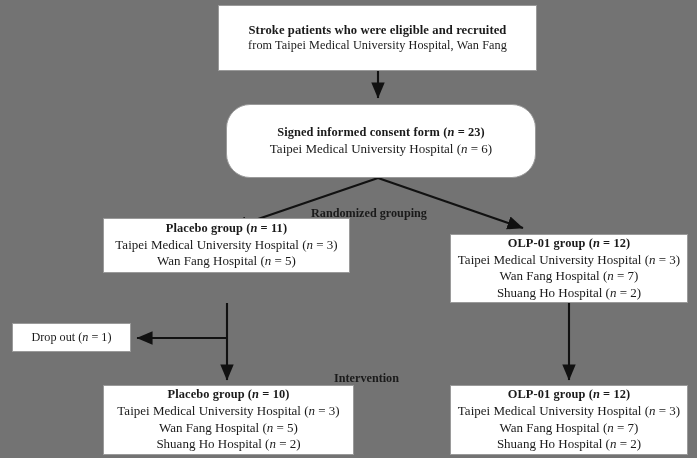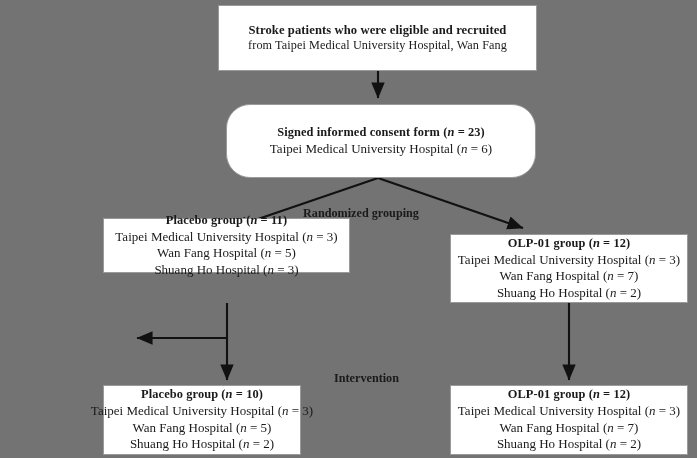--- a/index.html
+++ b/index.html
@@ -105,40 +105,42 @@
   <div class="box" style="left:218px; top:5px; width:319px; height:66px;">
     <span class="ln hdr big-hdr">Stroke patients who were eligible and recruited</span>
     <span class="ln hdr big-sub" style="font-weight:normal;">from Taipei Medical University Hospital, Wan Fang</span>
   </div>
 
   <div class="box" style="left:226px; top:104px; width:310px; height:74px;border-radius:24px;">
     <span class="ln hdr"><span>Signed informed  consent form  (</span><em class="it">n</em><span> = 23)</span></span>
     <span class="ln sub"><span>Taipei Medical University Hospital (</span><em class="it">n</em><span> = 6)</span></span>
   </div>
 
-  <div class="flab" style="left:303px; top:206px;">Randomized grouping</div>
+  <div class="flab" style="left:311px; top:206px;">Randomized grouping</div>
 
   <div class="box" style="left:103px; top:218px; width:247px; height:55px;">
     <span class="ln hdr"><span>Placebo group  (</span><em class="it">n</em><span> = 11)</span></span>
     <span class="ln sub"><span>Taipei Medical University Hospital (</span><em class="it">n</em><span> = 3)</span></span>
     <span class="ln sub"><span>Wan Fang Hospital (</span><em class="it">n</em><span> = 5)</span></span>
-    <span class="ln sub"><span>Shuang Ho Hospital (</span><em class="it">n</em><span> = 3)</span></span>
   </div>
 
   <div class="box" style="left:450px; top:234px; width:238px; height:69px;">
     <span class="ln hdr"><span>OLP-01 group  (</span><em class="it">n</em><span> = 12)</span></span>
     <span class="ln sub"><span>Taipei Medical University Hospital (</span><em class="it">n</em><span> = 3)</span></span>
     <span class="ln sub"><span>Wan Fang Hospital (</span><em class="it">n</em><span> = 7)</span></span>
     <span class="ln sub"><span>Shuang Ho Hospital (</span><em class="it">n</em><span> = 2)</span></span>
   </div>
 
+  <div class="box" style="left:12px; top:323px; width:119px; height:29px;">
+    <span class="ln sub" style="font-size:12.2px;"><span>Drop out (</span><em class="it">n</em><span> = 1)</span></span>
+  </div>
 
   <div class="flab" style="left:334px; top:331px;margin-top:40px;">Intervention</div>
 
-  <div class="box" style="left:103px; top:385px; width:198px; height:70px;">
+  <div class="box" style="left:103px; top:385px; width:251px; height:70px;">
     <span class="ln hdr"><span>Placebo group  (</span><em class="it">n</em><span> = 10)</span></span>
     <span class="ln sub"><span>Taipei Medical University Hospital (</span><em class="it">n</em><span> = 3)</span></span>
     <span class="ln sub"><span>Wan Fang Hospital (</span><em class="it">n</em><span> = 5)</span></span>
     <span class="ln sub"><span>Shuang Ho Hospital (</span><em class="it">n</em><span> = 2)</span></span>
   </div>
 
   <div class="box" style="left:450px; top:385px; width:238px; height:70px;">
     <span class="ln hdr"><span>OLP-01 group  (</span><em class="it">n</em><span> = 12)</span></span>
     <span class="ln sub"><span>Taipei Medical University Hospital (</span><em class="it">n</em><span> = 3)</span></span>
     <span class="ln sub"><span>Wan Fang Hospital (</span><em class="it">n</em><span> = 7)</span></span>

